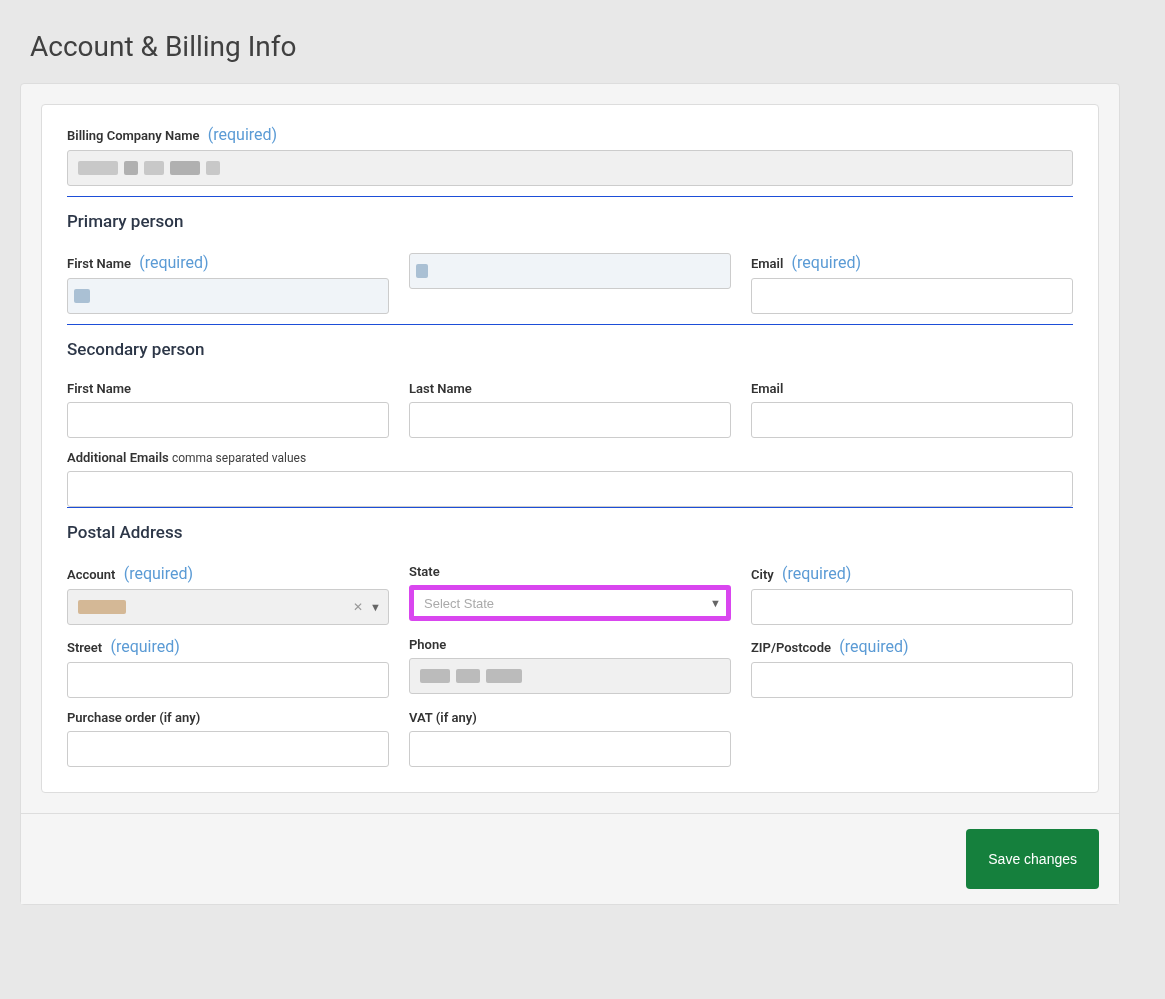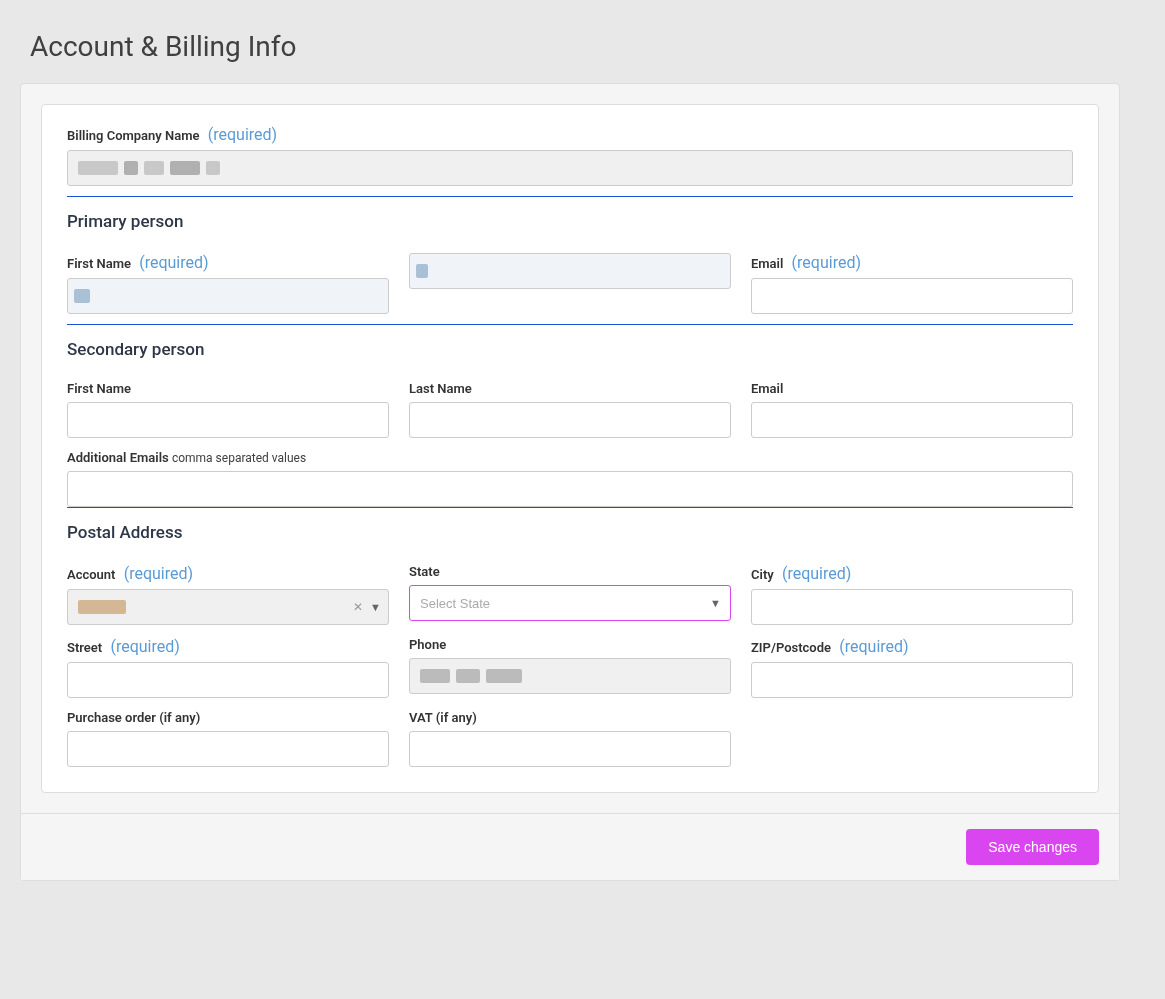--- a/index.html
+++ b/index.html
@@ -104,21 +104,21 @@
     }
 
     .select-wrapper {
       position: relative;
       width: 100%;
     }
 
     .select-input {
       width: 100%;
       height: 36px;
-      border: 1px solid #d946ef;
+      border: 5px solid #d946ef;
       border-radius: 3px;
       padding: 6px 30px 6px 10px;
       font-size: 13px;
       color: #aaa;
       background: #fff;
       appearance: none;
       -webkit-appearance: none;
       outline: none;
       cursor: pointer;
     }
@@ -180,25 +180,25 @@
 
     .footer-bar {
       border-top: 1px solid #ddd;
       padding: 15px 20px;
       display: flex;
       justify-content: flex-end;
       background: #f5f5f5;
     }
 
     .save-btn {
-      background: #d946ef;
+      background: #15803d;
       color: #fff;
       border: none;
       border-radius: 4px;
-      padding: 10px 22px;
+      padding: 22px 22px;
       font-size: 14px;
       font-weight: 500;
       cursor: pointer;
     }
 
     .first-name-masked {
       display: flex;
       align-items: center;
       padding-left: 6px;
     }

